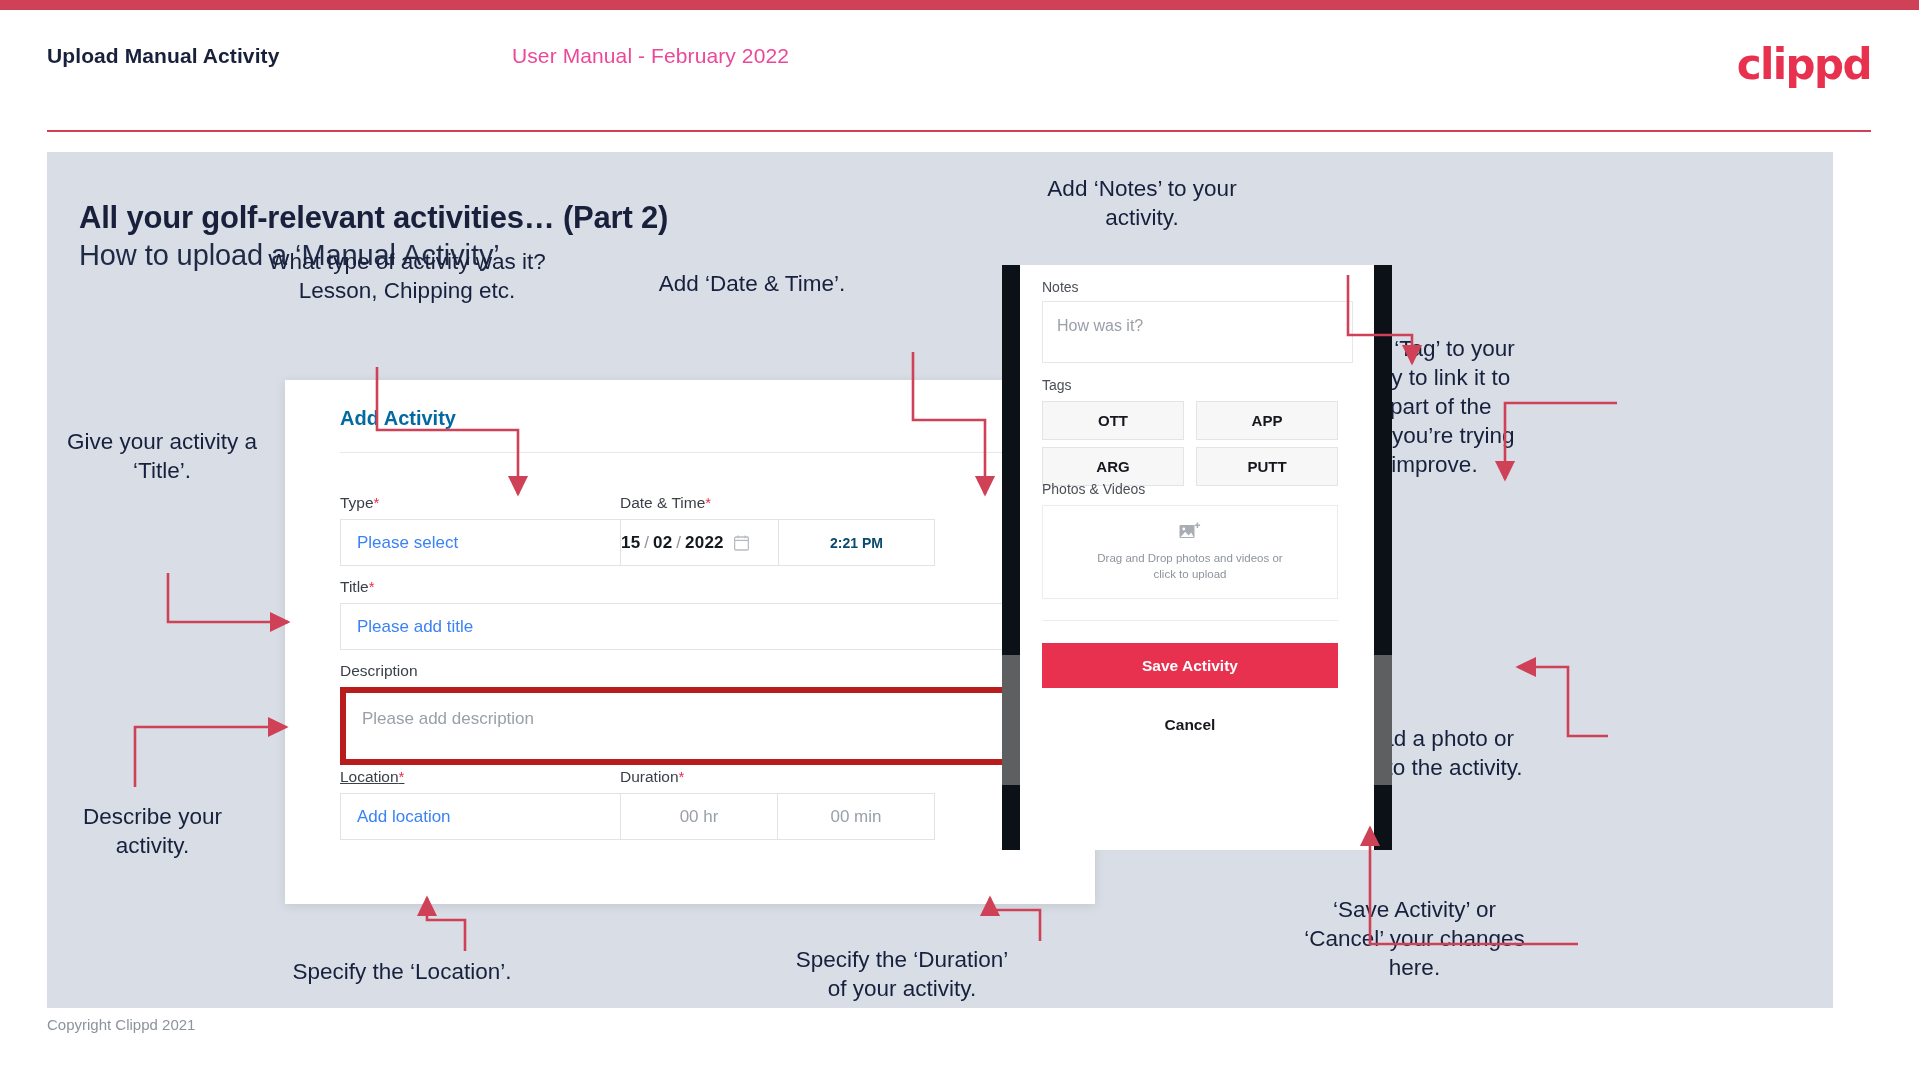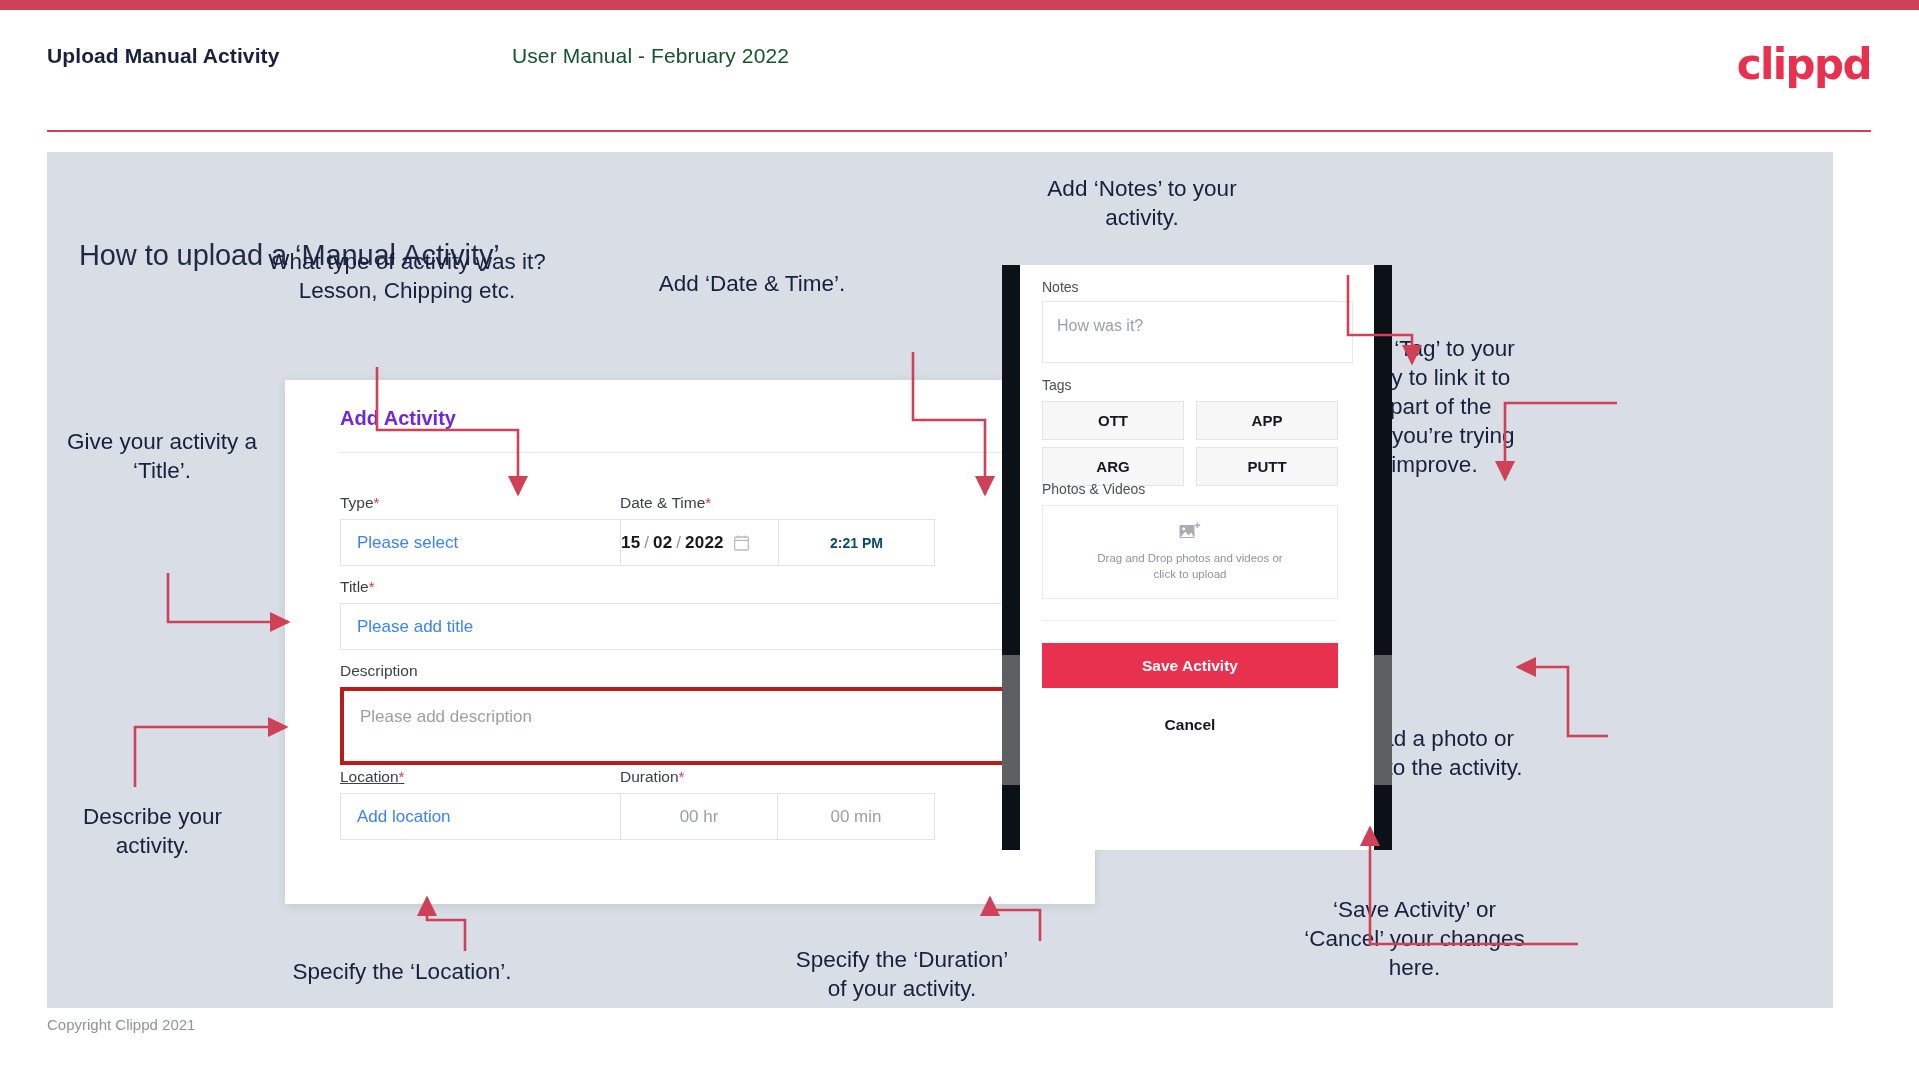--- a/index.html
+++ b/index.html
@@ -32,21 +32,21 @@
     font-size: 21px;
     font-weight: 600;
     color: #18203c;
     letter-spacing: .1px;
   }
   #header-subtitle {
     position: absolute;
     left: 512px; top: 34px;
     font-size: 21px;
     font-weight: 400;
-    color: #14532d;
+    color: #ec4899;
     letter-spacing: .1px;
   }
   #brand-logo {
     position: absolute;
     right: 48px; top: 30px;
     font-size: 42px;
     font-weight: 800;
     color: #e8304f;
     letter-spacing: -1.6px;
     font-family: "DejaVu Sans", sans-serif;
@@ -108,21 +108,21 @@
     left: 285px; top: 380px;
     width: 810px; height: 524px;
     background: #ffffff;
     box-shadow: 0 2px 10px rgba(0,0,0,.10);
   }
   #dialog-title {
     position: absolute;
     left: 55px; top: 27px;
     font-size: 20px;
     font-weight: 700;
-    color: #6d28d9;
+    color: #0369a1;
   }
   #dialog-close {
     position: absolute;
     right: 26px; top: 18px;
     width: 34px; height: 34px;
     display: flex; align-items: center; justify-content: center;
     font-size: 28px;
     color: #15171c;
     font-weight: 400;
     cursor: pointer;
@@ -175,21 +175,21 @@
              font-size: 14px; color:#0c4a6e; font-weight:700; }
 
   
   #dur-wrap { position: absolute; left: 590px; top: 693px; width: 315px; height: 47px;
               border: 1px solid #e1e3e6; background:#fff; display:flex; }
   .dur-cell { flex:1; display:flex; align-items:center; justify-content:center;
               font-size:17px; color:#9aa0a8; }
   #dur-sep { width:1px; background:#e1e3e6; }
 
   #desc-box { position:absolute; left:55px; top:595px; width:700px; height:78px;
-              border:4px solid #b91c1c; background:#fff; }
+              border:6px solid #b91c1c; background:#fff; }
   #desc-ph { position:absolute; left:16px; top:16px; font-size:17px; color:#9aa0a8; }
   #desc-grip { position:absolute; right:3px; bottom:3px; width:9px; height:9px; }
 
   
   #phone {
     position: absolute;
     left: 1215px; top: 325px;
     width: 390px; height: 585px;
   }
   #phone-bg { position:absolute; inset:0; background:#ffffff; }
@@ -251,20 +251,21 @@
 
 <div id="header">
   <div id="header-title">Upload Manual Activity</div>
   <div id="header-subtitle">User Manual - February 2022</div>
   <div id="brand-logo">clippd</div>
   <div id="header-rule"></div>
 </div>
 
 <div id="slide">
 
+  <div id="slide-title">All your golf-relevant activities… (Part 2)</div>
   <div id="slide-subtitle">How to upload a ‘Manual Activity’</div>
 
   <div class="annot" style="left:195px; top:95px; width:330px;">What type of activity was it?
 Lesson, Chipping etc.</div>
 
   <div class="annot" style="left:560px; top:117px; width:290px;">Add ‘Date &amp; Time’.</div>
 
   <div class="annot" style="left:-10px; top:262px; width:250px;margin-top:13px;">Give your activity a
 ‘Title’.</div>
 

